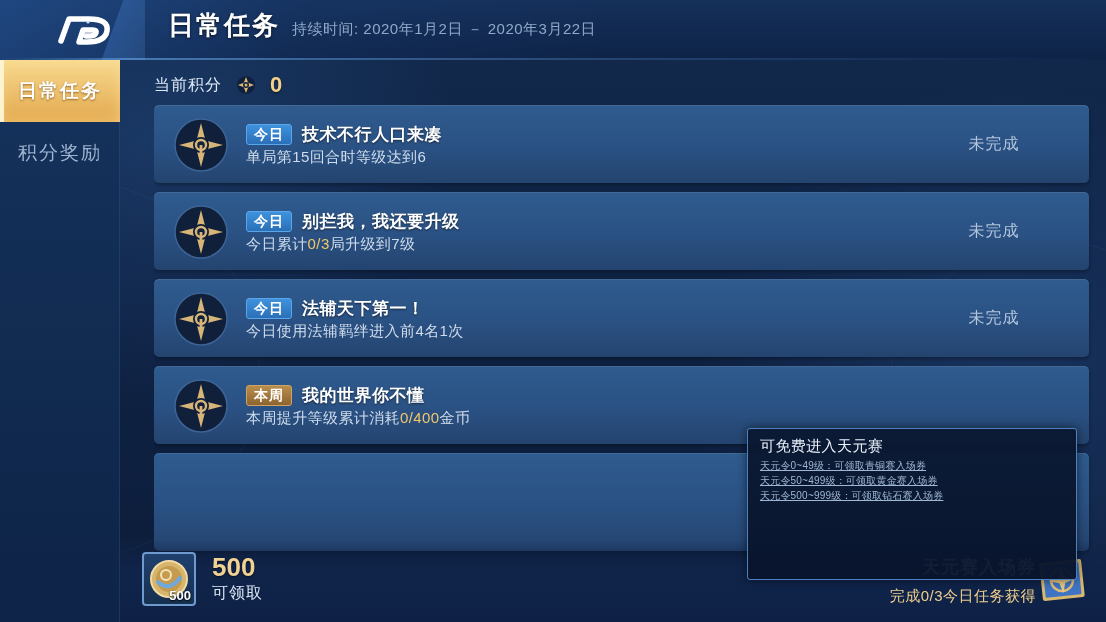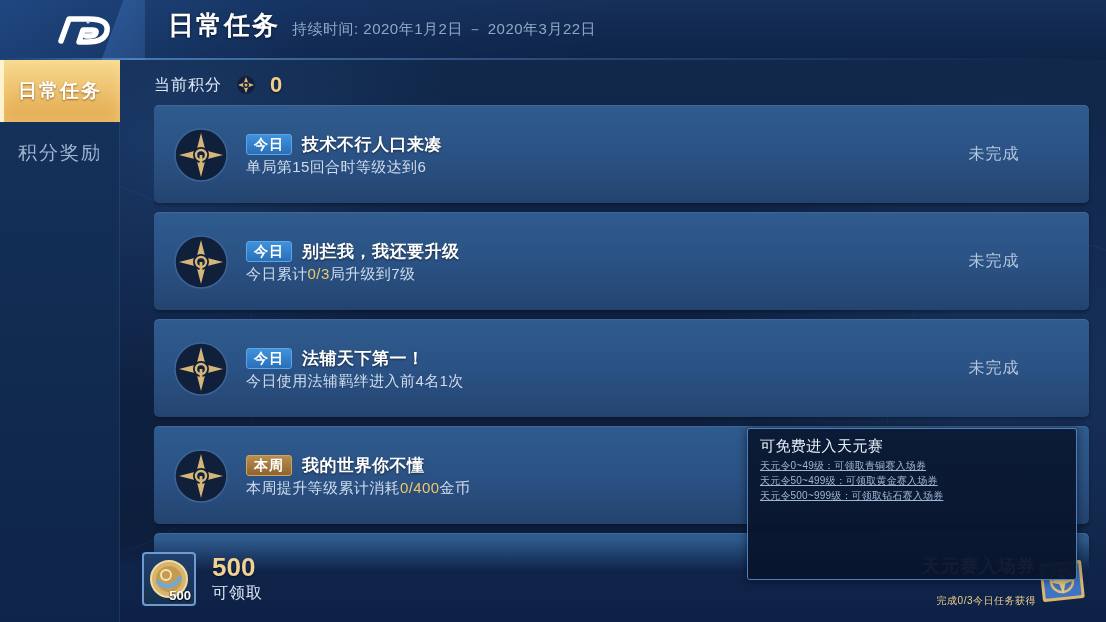--- a/index.html
+++ b/index.html
@@ -115,21 +115,21 @@
   }
 
   
   .task-list {
     position: absolute; left: 22px; top: 45px;
     width: 940px; height: 482px;
     overflow: hidden;
   }
   .task-card {
     position: relative;
-    width: 935px; height: 98px;
+    width: 935px; height: 78px;
     margin-bottom: 9px;
     border-radius: 5px;
     background: linear-gradient(180deg, #2f5b8e 0%, #2a5183 55%, #24446f 100%);
     border-top: 1px solid rgba(140,190,240,0.30);
     box-shadow: 0 2px 4px rgba(0,0,0,0.33);
     display: flex; align-items: center;
   }
   .task-icon-wrap {
     margin-left: 20px; width: 54px; height: 54px; flex: 0 0 54px;
   }
@@ -198,21 +198,21 @@
 
   .reward-right {
     position: absolute; right: 18px; top: 14px;
     display: flex; align-items: center; 
   }
   .rr-text { text-align: right; }
   .rr-title {
     font-size: 18px; font-weight: bold; color: #ffffff; letter-spacing: 1px;
     text-shadow: 0 1px 2px rgba(0,0,0,0.6);
   }
-  .rr-sub { font-size: 10px; color: #f0cf8c; margin-top: 16px; letter-spacing: 0.5px; }
+  .rr-sub { font-size: 15px; color: #f0cf8c; margin-top: 8px; letter-spacing: 0.5px; }
   .ticket-icon { width: 52px; height: 52px; }
 </style>
 </head>
 <body>
 
 <div id="app">
 
   <div class="bg-glow" style="left:-160px; top:-120px; width:620px; height:520px;"></div>
   <div class="bg-glow" style="right:-220px; top:80px; width:640px; height:620px;"></div>
   <div class="bg-swirl" style="left:-120px; top:180px; width:380px; height:380px;"></div>

